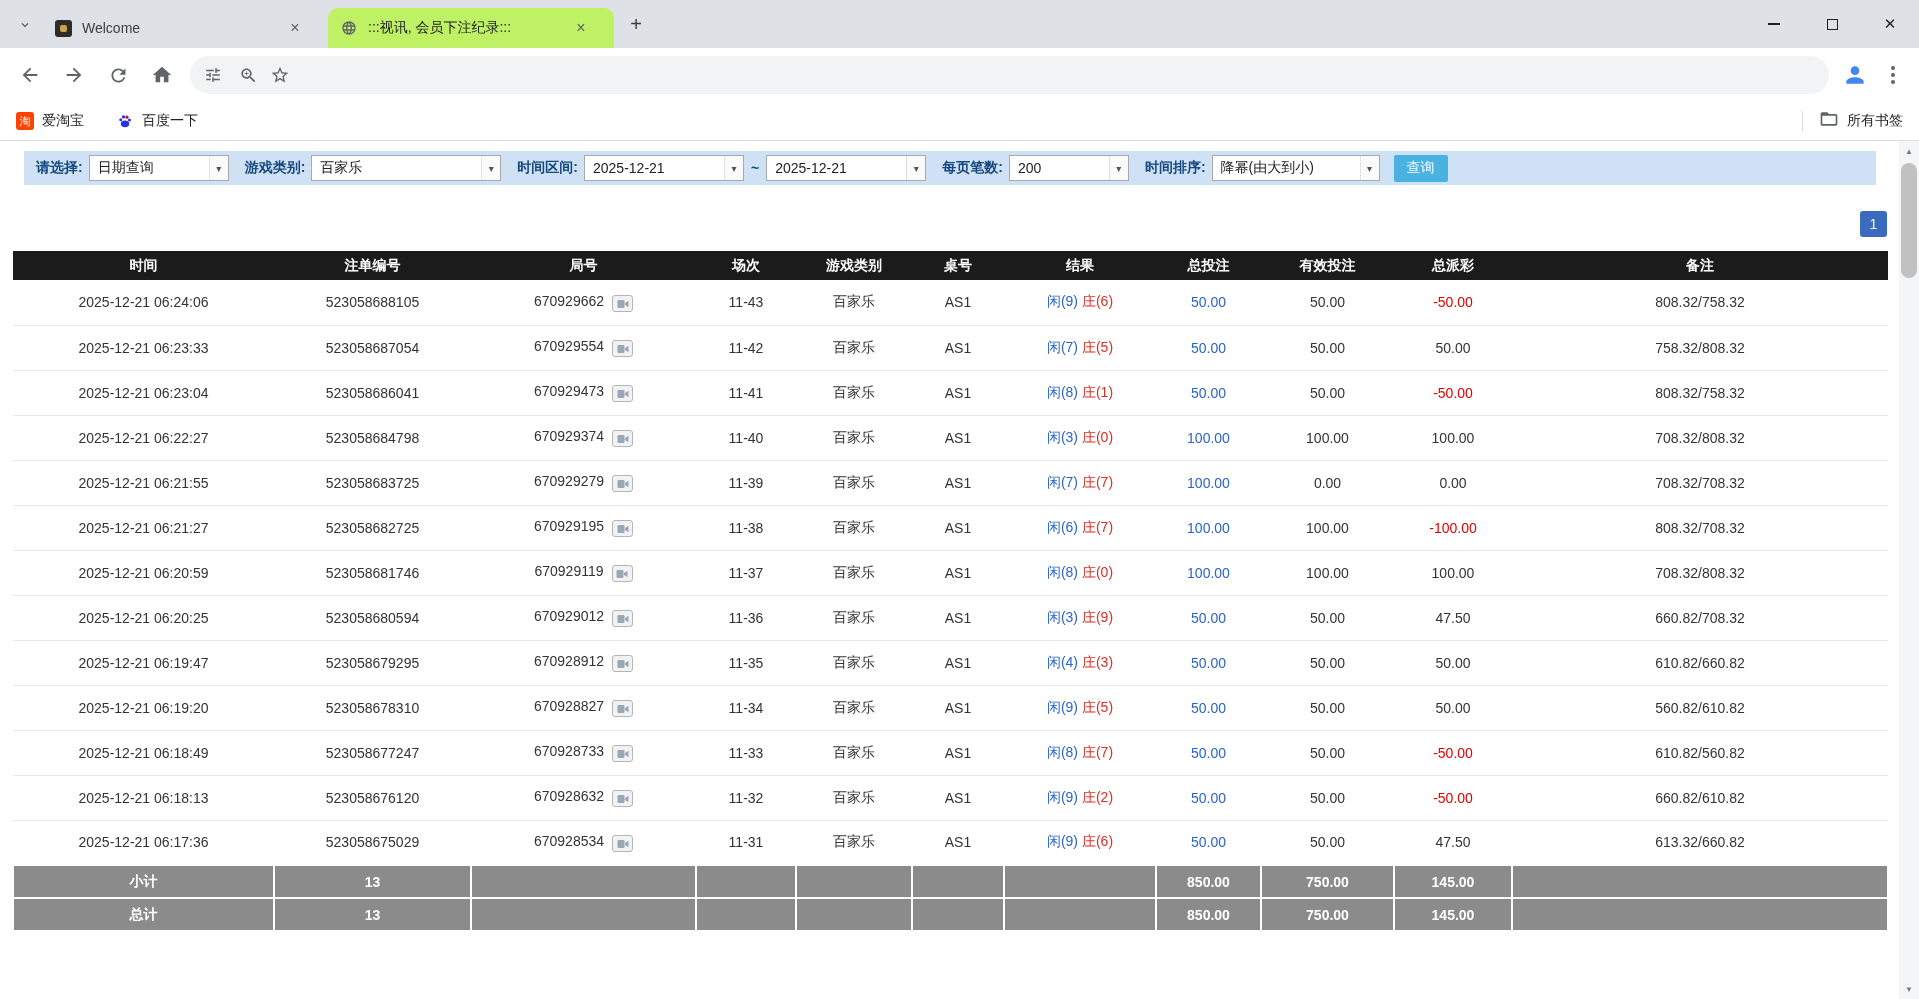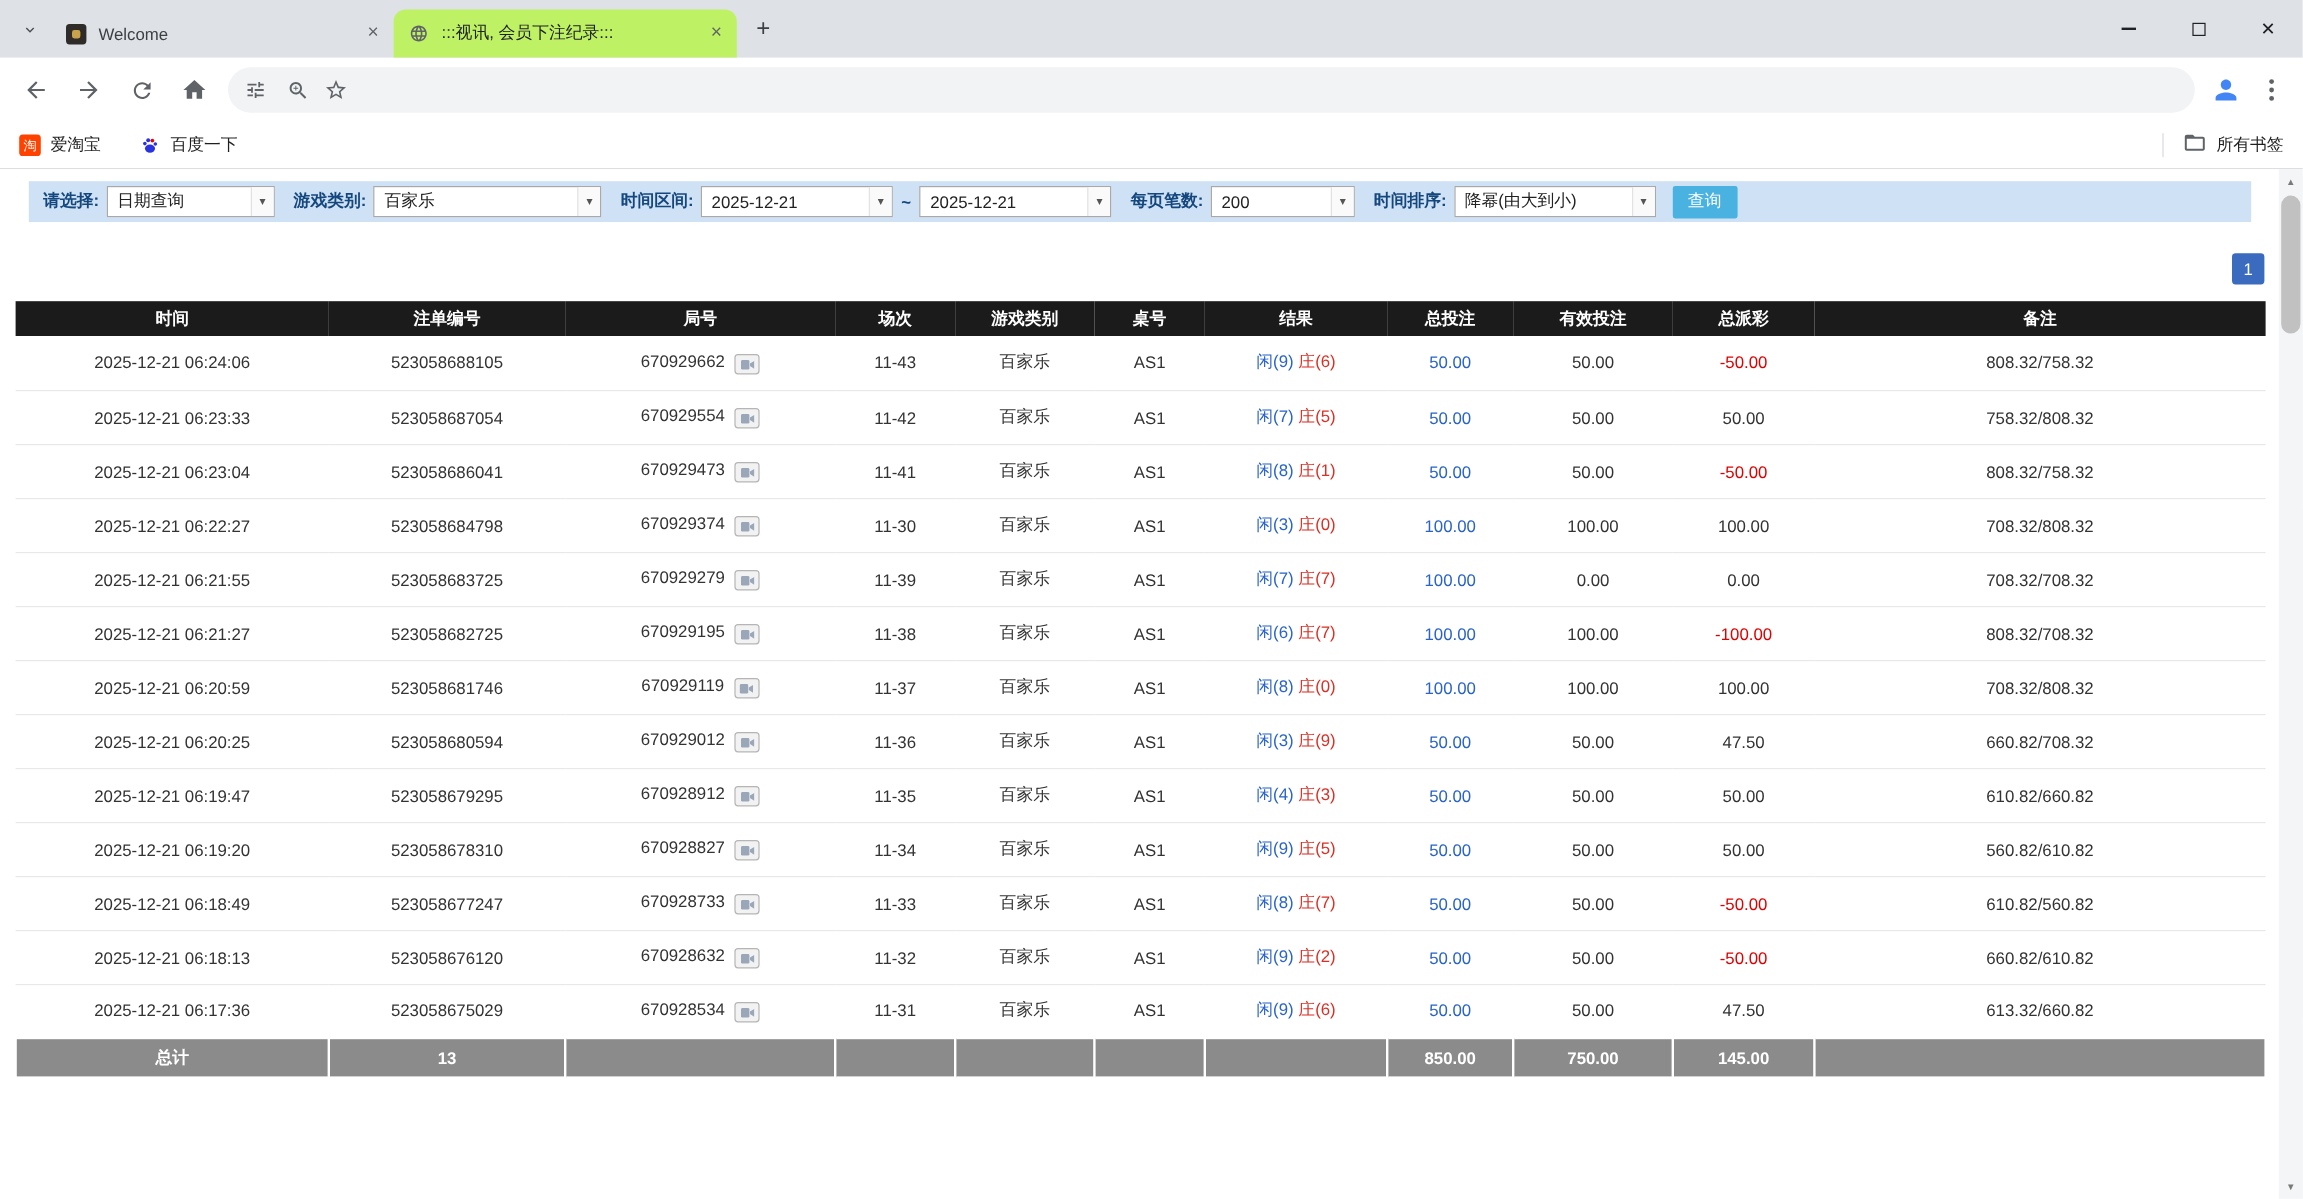--- a/index.html
+++ b/index.html
@@ -2,21 +2,21 @@
 <html style="--player-blue: #2a64c8; --banker-red: #d93025; --bet-link-blue: #2a64c8; --negative-red: #e00000; --notice-red: #ff0000; --header-bg: #1b1b1b; --footer-bg: #8b8b8b; --summary-bg: #d9ead3; --search-button-bg: #49b2e0; --page-button-bg: #3a6bbf;"><head>
 <meta charset="utf-8">
 <style>
   *{box-sizing:border-box;margin:0;padding:0;}
   html,body{width:1919px;height:999px;overflow:hidden;background:#fff;
     font-family:"Liberation Sans","DejaVu Sans",sans-serif;}
 
   
   .tabstrip{height:48px;background:#dee1e6;display:flex;align-items:flex-end;position:relative;padding-left:6px;}
   .tab-search{width:30px;height:30px;margin:0 2px 8px 4px;display:flex;align-items:center;justify-content:center;border-radius:50%;}
-  .tab{width:286px;height:40px;display:flex;align-items:center;padding:0 7px 0 12px;font-size:14px;color:#3c4043;}
+  .tab{width:286px;height:40px;display:flex;align-items:center;padding:0 23px 0 12px;font-size:14px;color:#3c4043;}
   .tab.active{background:#bef264;border-radius:10px 10px 0 0;color:#202124;}
   .tab-title{flex:1;white-space:nowrap;overflow:hidden;margin-left:10px;}
   .tab-close{width:20px;height:20px;border-radius:50%;display:flex;align-items:center;justify-content:center;font-size:16px;color:#5f6368;flex:none;}
   .favicon{width:18px;height:18px;flex:none;display:flex;align-items:center;justify-content:center;}
   .fav-dark{width:17px;height:17px;background:#2f2b28;border-radius:3px;position:relative;}
   .fav-dark::after{content:"";position:absolute;inset:5px;background:#c9a24b;border-radius:2px;}
   .newtab{width:28px;height:28px;margin:0 0 10px 8px;display:flex;align-items:center;justify-content:center;font-size:20px;color:#3c4043;border-radius:50%;}
   .win-controls{position:absolute;right:0;top:0;height:48px;display:flex;}
   .win-btn{width:58px;height:100%;display:flex;align-items:center;justify-content:center;color:#202124;font-size:15px;}
   .min-bar{width:12px;height:2px;background:#202124;}
@@ -331,21 +331,21 @@
         </tr>
         <tr>
           <td>2025-12-21 06:22:27</td>
           <td>523058684798</td>
           <td><span>670929374</span><span class="vicon">
               <svg width="12" height="10" viewBox="0 0 12 10">
                 <rect x="0.5" y="1" width="7" height="8" rx="1.2" fill="#9aa7b8"></rect>
                 <path d="M8 4l3.5-2.2v6.4L8 6z" fill="#9aa7b8"></path>
               </svg>
             </span></td>
-          <td>11-30</td>
+          <td>11-40</td>
           <td>百家乐</td>
           <td>AS1</td>
           <td><span class="player">闲(3)</span> <span class="banker">庄(0)</span></td>
           <td><span class="betlink">100.00</span></td>
           <td>100.00</td>
           <td><span class="">100.00</span></td>
           <td>708.32/808.32</td>
         </tr>
         <tr>
           <td>2025-12-21 06:21:55</td>
@@ -505,20 +505,33 @@
           <td>AS1</td>
           <td><span class="player">闲(9)</span> <span class="banker">庄(6)</span></td>
           <td><span class="betlink">50.00</span></td>
           <td>50.00</td>
           <td><span class="">47.50</span></td>
           <td>613.32/660.82</td>
         </tr>
       </tbody>
     <tfoot id="tfoot">
         <tr>
+          <td>小计</td>
+          <td>13</td>
+          <td></td>
+          <td></td>
+          <td></td>
+          <td></td>
+          <td></td>
+          <td>850.00</td>
+          <td>750.00</td>
+          <td>145.00</td>
+          <td></td>
+        </tr>
+        <tr>
           <td>总计</td>
           <td>13</td>
           <td></td>
           <td></td>
           <td></td>
           <td></td>
           <td></td>
           <td>850.00</td>
           <td>750.00</td>
           <td>145.00</td>

